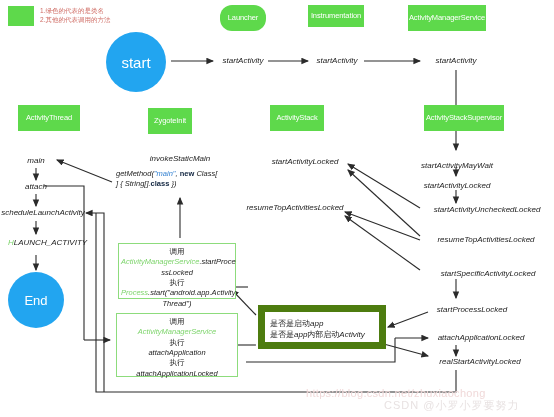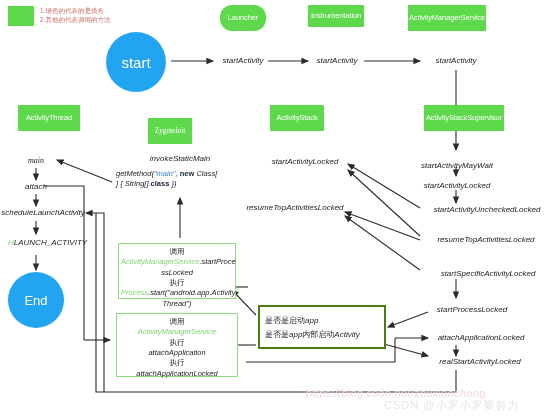--- a/index.html
+++ b/index.html
@@ -84,21 +84,21 @@
     line-height: 1.38;
     padding: 3px 2px;
     box-sizing: border-box;
   }
   .detbox .cn {
     font-style: normal;
     color: #1c1c1c;
   }
   .detbox .grn { color: #7dd46b; }
   .decbox {
-    border: 2px solid #4d7c0f;
+    border: 7px solid #4d7c0f;
     background: #ffffff;
     box-sizing: border-box;
     font-size: 8px;
     color: #1c1c1c;
     padding: 6px 5px;
     display: flex;
     flex-direction: column;
     justify-content: space-around;
   }
   .decbox div { white-space: nowrap; }
@@ -215,21 +215,21 @@
   <div class="node clsbox" style="left:308px; top:5px; width:56px; height:22px;">
     <span>Instrumentation</span>
   </div>
   <div class="node clsbox" style="left:408px; top:5px; width:78px; height:26px;">
     <span>ActivityManagerService</span>
   </div>
 
   <div class="node clsbox" style="left:18px; top:105px; width:62px; height:26px;">
     <span>ActivityThread</span>
   </div>
-  <div class="node clsbox" style="left:148px; top:118px; width:44px; height:26px;font-family:Liberation Serif, serif;">
+  <div class="node clsbox" style="left:148px; top:108px; width:44px; height:26px;">
     <span>ZygoteInit</span>
   </div>
   <div class="node clsbox" style="left:270px; top:105px; width:54px; height:26px;">
     <span>ActivityStack</span>
   </div>
   <div class="node clsbox" style="left:424px; top:105px; width:80px; height:26px;">
     <span>ActivityStackSupervisor</span>
   </div>
 
   <div class="node circle small" style="left:8px; top:272px; width:56px; height:56px;">
@@ -242,21 +242,21 @@
   <div class="node mlabel center" style="left:216px; top:55px; width:54px; height:12px;">
     <span>startActivity</span>
   </div>
   <div class="node mlabel center" style="left:310px; top:55px; width:54px; height:12px;">
     <span>startActivity</span>
   </div>
   <div class="node mlabel center" style="left:428px; top:55px; width:56px; height:12px;">
     <span>startActivity</span>
   </div>
 
-  <div class="node mlabel center" style="left:12px; top:155px; width:48px; height:12px;font-family:Liberation Serif, serif;">
+  <div class="node mlabel center" style="left:12px; top:155px; width:48px; height:12px;">
     <span>main</span>
   </div>
   <div class="node mlabel center" style="left:12px; top:181px; width:48px; height:12px;">
     <span>attach</span>
   </div>
   <div class="node mlabel center" style="left:0px; top:207px; width:86px; height:12px;">
     <span>scheduleLaunchActivity</span>
   </div>
   <div class="node mlabel left hlabel" style="left:8px; top:237px; width:96px; height:12px;">
     <span class="h">H</span>

